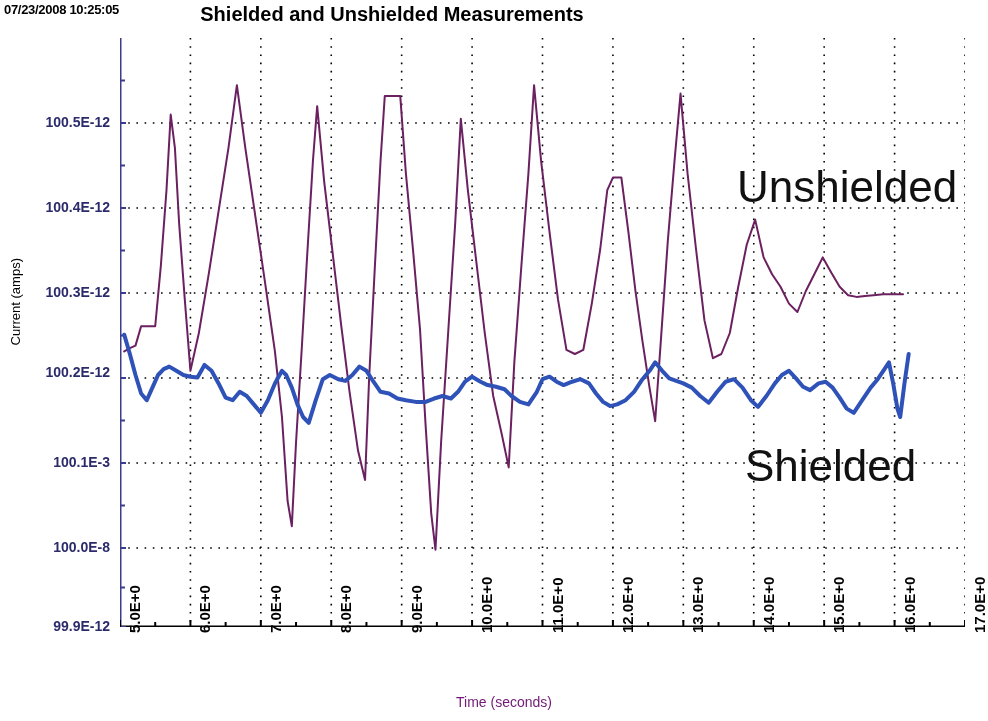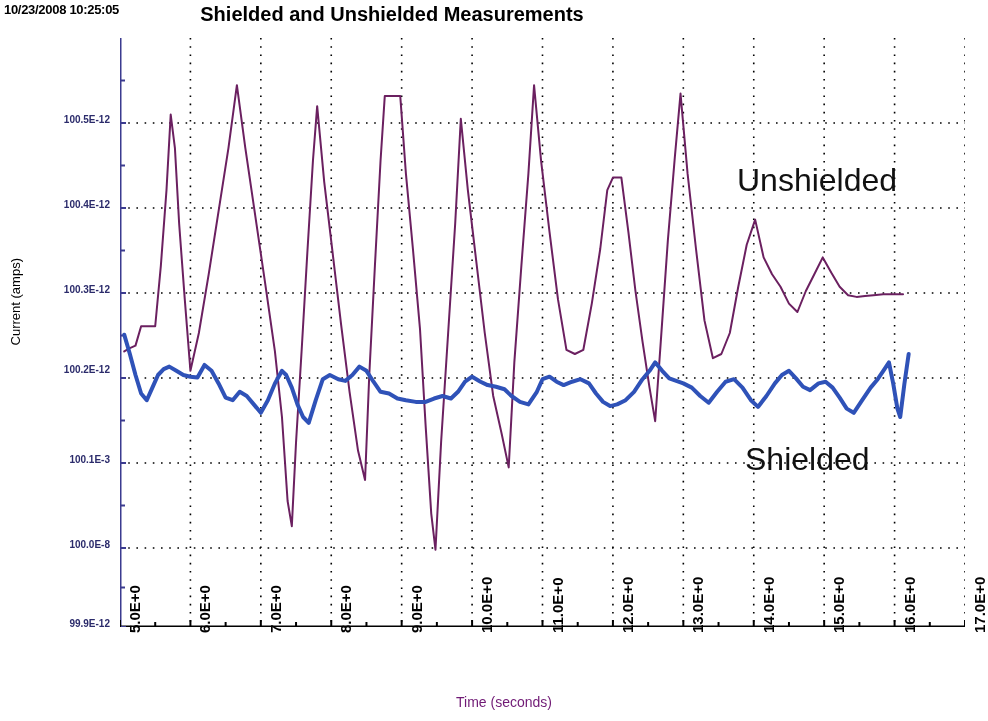--- a/index.html
+++ b/index.html
@@ -50,21 +50,21 @@
   }
 
   #svg-chart {
     position: absolute;
     left: 0;
     top: 0;
   }
 
   .ylabel-text {
     position: absolute;
-    font-size: 10px;
+    font-size: 14px;
     font-weight: bold;
     color: #2b2b6b;
     text-align: right;
     width: 96px;
     white-space: nowrap;
   }
 
   .xlabel-text {
     position: absolute;
     font-size: 15px;
@@ -92,31 +92,31 @@
     top: 694px;
     width: 988px;
     text-align: center;
     font-size: 14px;
     color: #701a75;
     padding-left: 10px;
   }
 
   .series-label {
     position: absolute;
-    font-size: 32px;
+    font-size: 44px;
     color: #111;
     white-space: nowrap;
   }
   #label-unshielded { left: 737px; top: 162px; }
   #label-shielded  { left: 745px; top: 441px; text-align: center; }
 </style>
 </head>
 <body>
 
-<div id="timestamp">10/23/2008 10:25:05</div>
+<div id="timestamp">07/23/2008 10:25:05</div>
 
 <div id="title">
   <span class="tline">Shielded and Unshielded Measurements</span>
 </div>
 
 <div id="plot-area">
   <svg id="svg-chart" width="845" height="589">
       <line x1="0" y1="85" x2="845" y2="85" stroke="#000000" stroke-width="1.6" stroke-dasharray="1.6 6.6"></line>
       <line x1="0" y1="170" x2="845" y2="170" stroke="#000000" stroke-width="1.6" stroke-dasharray="1.6 6.6"></line>
       <line x1="0" y1="255" x2="845" y2="255" stroke="#000000" stroke-width="1.6" stroke-dasharray="1.6 6.6"></line>

